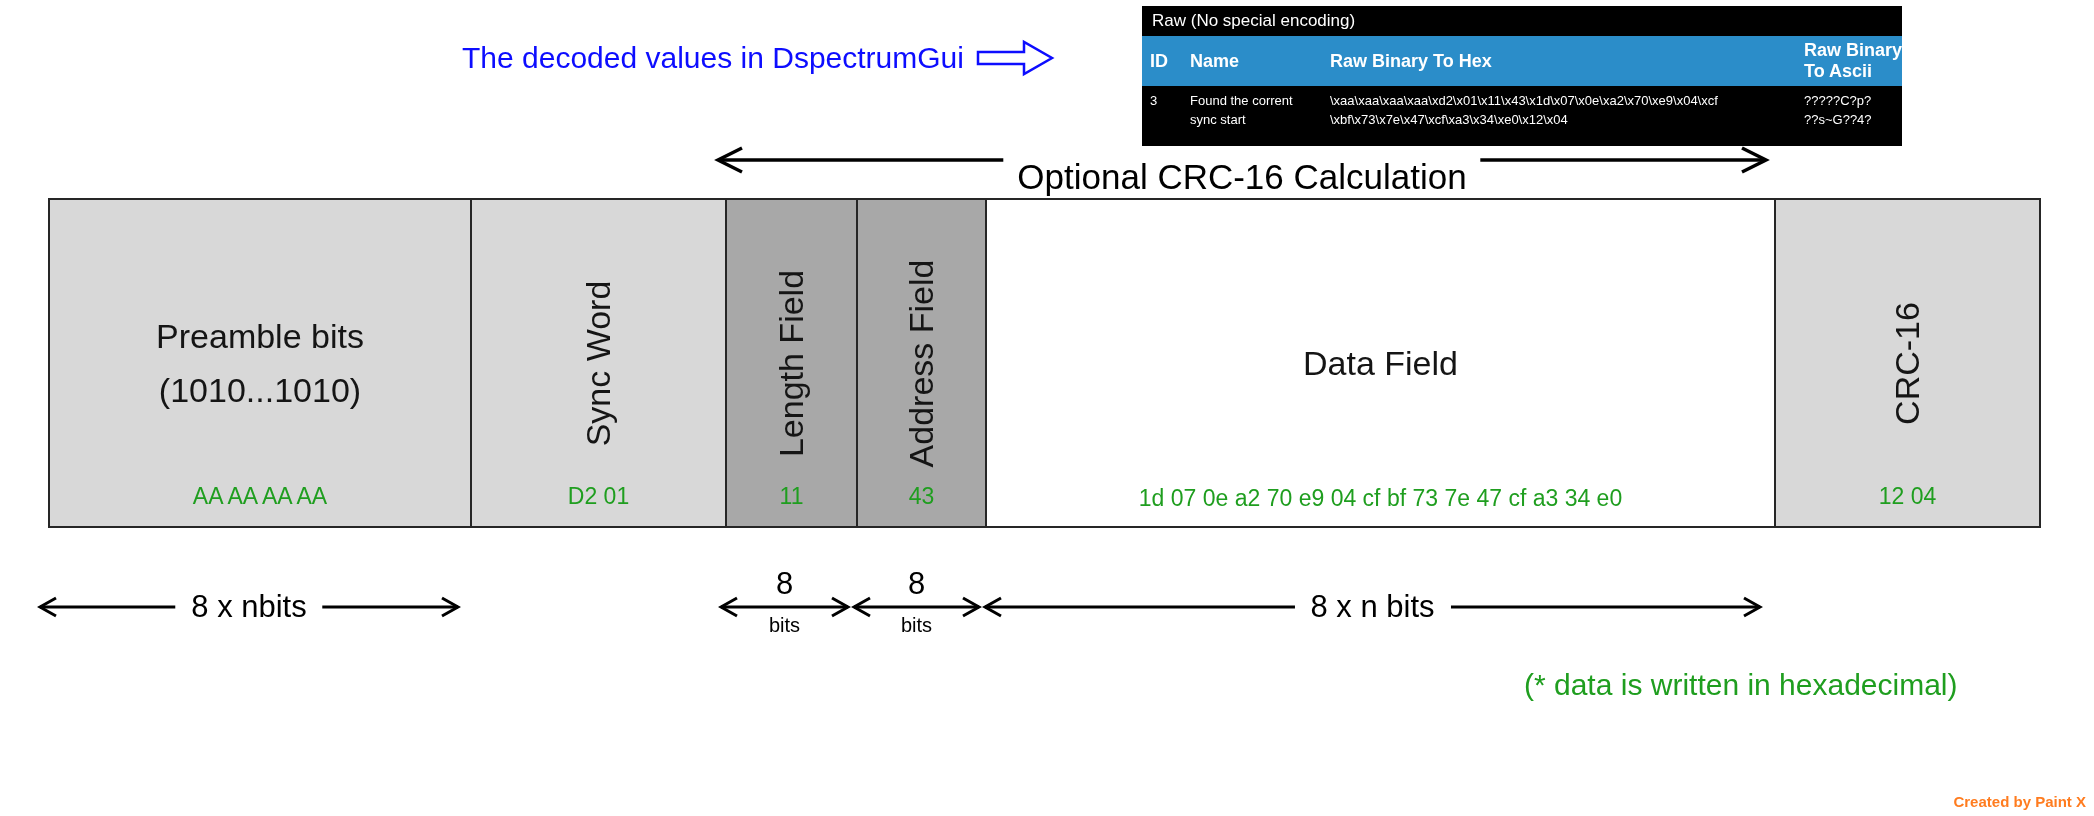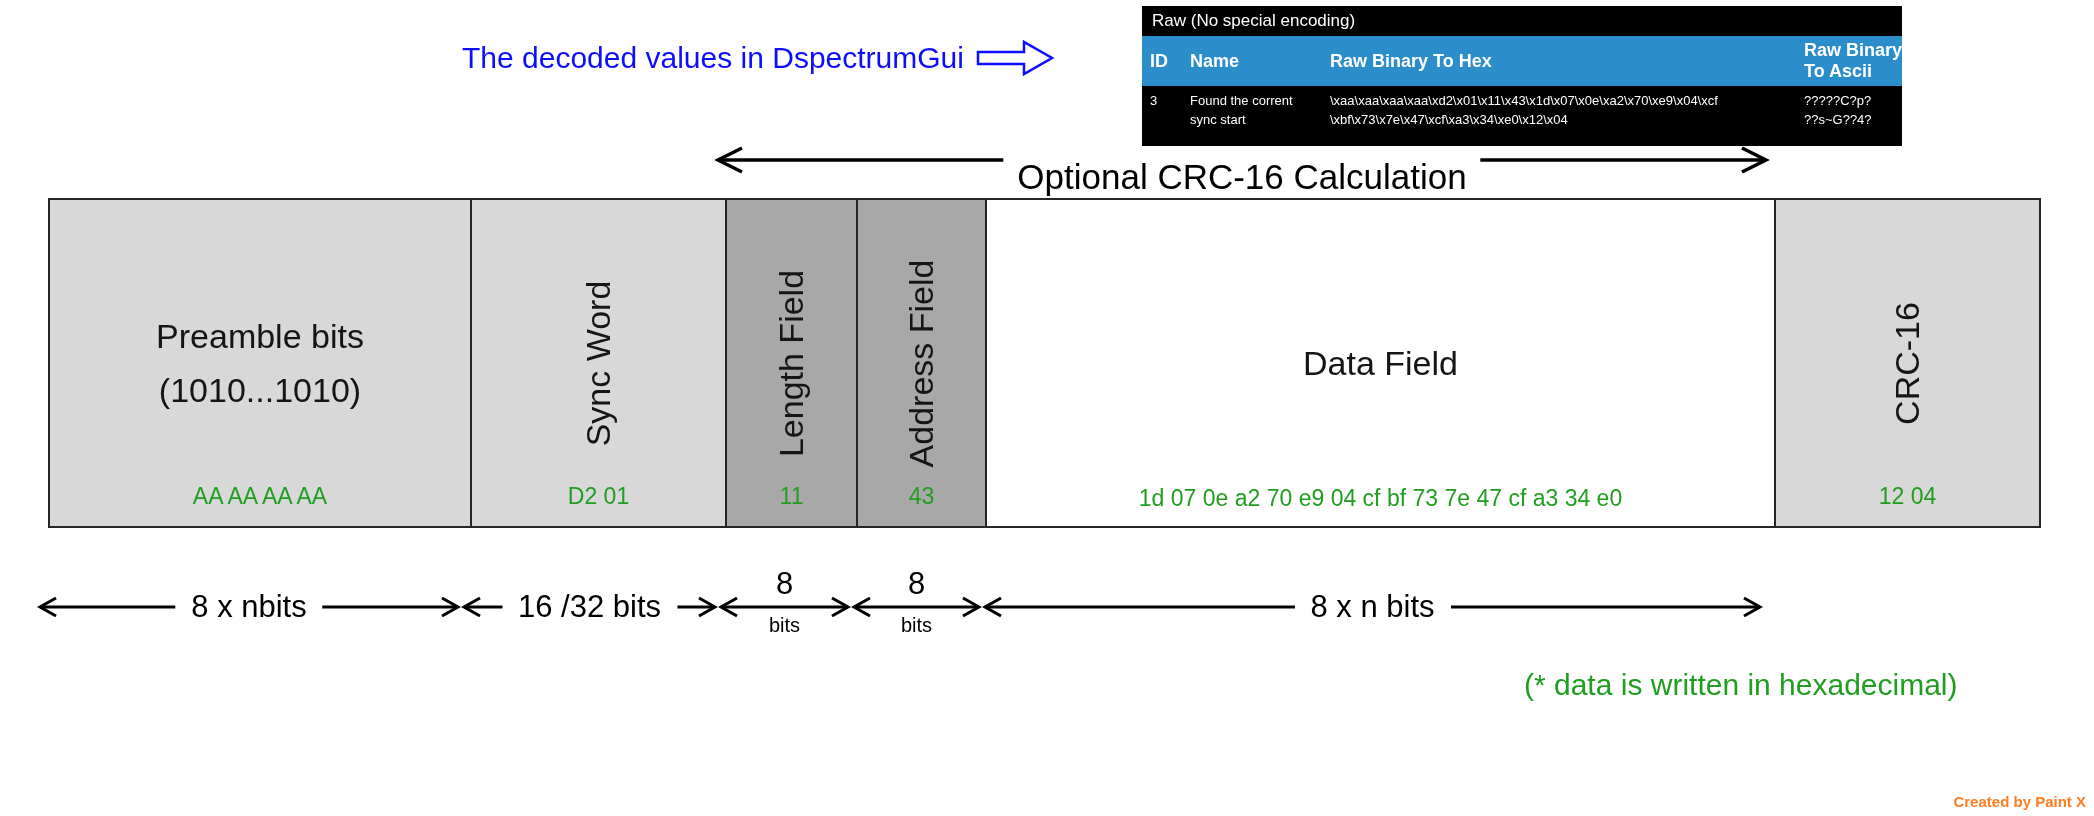--- a/index.html
+++ b/index.html
@@ -178,28 +178,20 @@
 
   <div class="dim d1">
     <svg width="424" height="80" viewBox="0 0 424 80">
       <line x1="3" y1="35" x2="421" y2="35"></line>
       <path d="M 19 26 L 3 35 L 19 44"></path>
       <path d="M 405 26 L 421 35 L 405 44"></path>
     </svg>
     <span class="dim-label">8 x nbits</span>
   </div>
 
-  <div class="dim d2">
-    <svg width="257" height="80" viewBox="0 0 257 80">
-      <line x1="3" y1="35" x2="254" y2="35"></line>
-      <path d="M 19 26 L 3 35 L 19 44"></path>
-      <path d="M 238 26 L 254 35 L 238 44"></path>
-    </svg>
-    <span class="dim-label">16 /32 bits</span>
-  </div>
 
   <div class="dim d3">
     <svg width="133" height="80" viewBox="0 0 133 80">
       <line x1="3" y1="35" x2="130" y2="35"></line>
       <path d="M 19 26 L 3 35 L 19 44"></path>
       <path d="M 114 26 L 130 35 L 114 44"></path>
     </svg>
     <span class="dim-top">8</span>
     <span class="dim-bottom">bits</span>
   </div>

